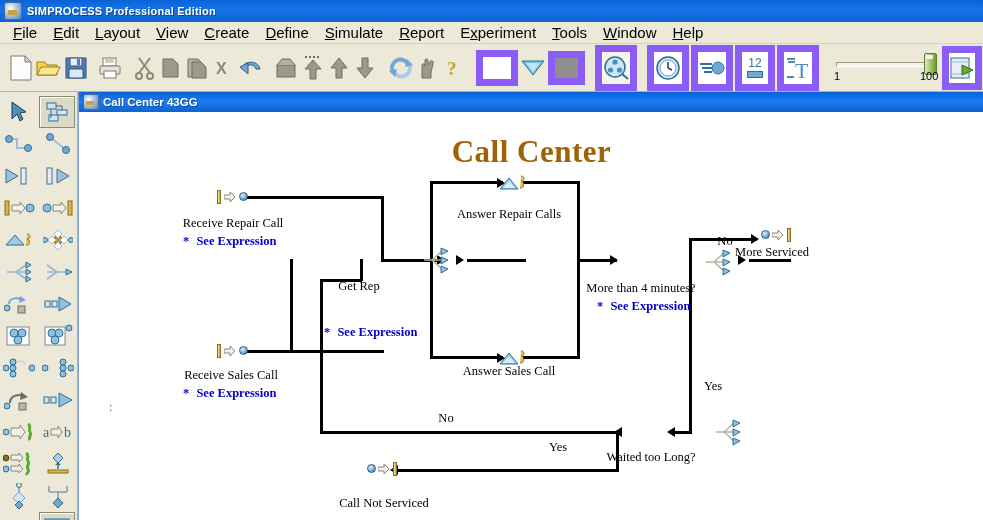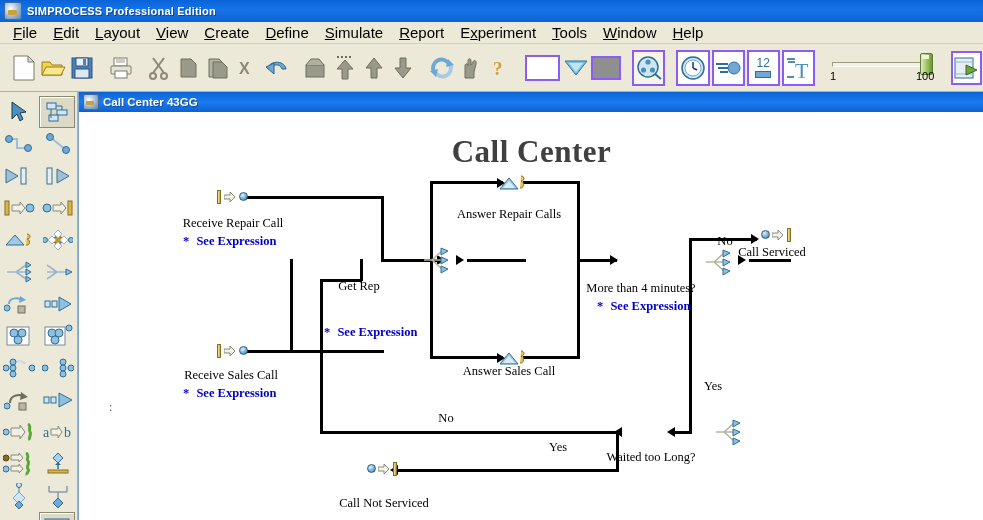--- a/index.html
+++ b/index.html
@@ -46,21 +46,21 @@
   .toolbar{
     position:absolute;left:0;top:44px;width:983px;height:48px;
     background:#ece9d8;border-bottom:1px solid #b5b098;
     display:flex;align-items:center;box-sizing:border-box;
   }
   .tbtn{
     width:30px;height:34px;margin:0 1px;display:flex;align-items:center;justify-content:center;
     position:relative;cursor:default;
   }
   .tgap{width:10px;height:1px;}
-  .tbox{border:2px solid #8b5cf6;background:#fff;}
+  .tbox{border:7px solid #8b5cf6;background:#fff;}
 
   
   .zoomwrap{display:flex;align-items:flex-end;height:40px;margin-left:6px;margin-right:6px;position:relative;}
   .zoom-track{position:absolute;left:10px;top:14px;width:96px;height:3px;
       background:#f4f2e6;border-top:1px solid #9d9a86;border-left:1px solid #9d9a86;
       border-bottom:1px solid #fff;border-right:1px solid #fff;}
   .zoom-thumb{position:absolute;left:98px;top:5px;width:11px;height:20px;
       background:linear-gradient(90deg,#dfe8c8,#9ec25b 55%,#6f9636);
       border:1px solid #5d7f2d;border-radius:2px;}
   .zoom-thumb:after{content:"";position:absolute;left:1px;top:1px;width:7px;height:4px;background:#eef4dd;}
@@ -91,21 +91,21 @@
     border:1px solid #4a6a92;border-radius:2px;position:relative;
   }
   .mdi-title .mi:after{content:"";position:absolute;left:2px;top:6px;width:8px;height:4px;background:#caa23c;border-radius:1px;}
   .mdi-title span{color:#fff;font-size:11.5px;font-weight:bold;text-shadow:1px 1px 0 rgba(0,0,0,.3);}
 
   .canvas{position:relative;width:905px;height:408px;background:#fff;overflow:hidden;}
 
   .diagram-title{
     position:absolute;left:0;top:22px;width:905px;text-align:center;
     font-family:"Liberation Serif", serif;font-weight:bold;font-size:31px;
-    color:#404040;letter-spacing:.5px;
+    color:#a16207;letter-spacing:.5px;
   }
 
   
   .ln{position:absolute;background:#000;}
   .lbl{position:absolute;font-family:"Liberation Serif", serif;font-size:12.5px;color:#000;white-space:nowrap;}
   .lbl.c{transform:translateX(-50%);}
   .expr{position:absolute;font-family:"Liberation Serif", serif;font-size:12.5px;
         font-weight:bold;color:#0000c8;white-space:nowrap;}
   .expr .star{color:#0000c8;font-weight:bold;}
 
@@ -737,21 +737,21 @@
 
       <div class="node" style="left:682px;top:116px;">
         <div class="gen-icon" style="width:32px;">
           <div class="dot-blue" style="left:0px;top:2px;"></div>
           <svg class="fat-arrow" style="left:11px;" viewBox="0 0 12 10">
               <polygon points="0,3 6,3 6,0 11,5 6,10 6,7 0,7" fill="#f2f2ea" stroke="#8a8a76"></polygon>
             </svg>
           <div class="bar-y" style="left:26px;"></div>
         </div>
       </div>
-      <div class="lbl c" style="left:693px;top:133px;">Call Serviced</div>
+      <div class="lbl c" style="left:693px;top:133px;">More Serviced</div>
 
       <div class="node" style="left:636px;top:306px;">
         <svg width="32" height="28" viewBox="0 0 32 28">
           <path d="M1 14 L9 14 M9 14 L19 5 M9 14 L19 14 M9 14 L19 23" fill="none" stroke="#b5b5a0" stroke-width="1.6"></path>
           <polygon points="18,2 25,5 18,9" fill="#8fc0e0" stroke="#2f6f96"></polygon>
           <polygon points="18,11 25,14 18,18" fill="#8fc0e0" stroke="#2f6f96"></polygon>
           <polygon points="18,20 25,23 18,27" fill="#8fc0e0" stroke="#2f6f96"></polygon>
         </svg>
       </div>
       <div class="lbl c" style="left:572px;top:338px;">Waited too Long?</div>

